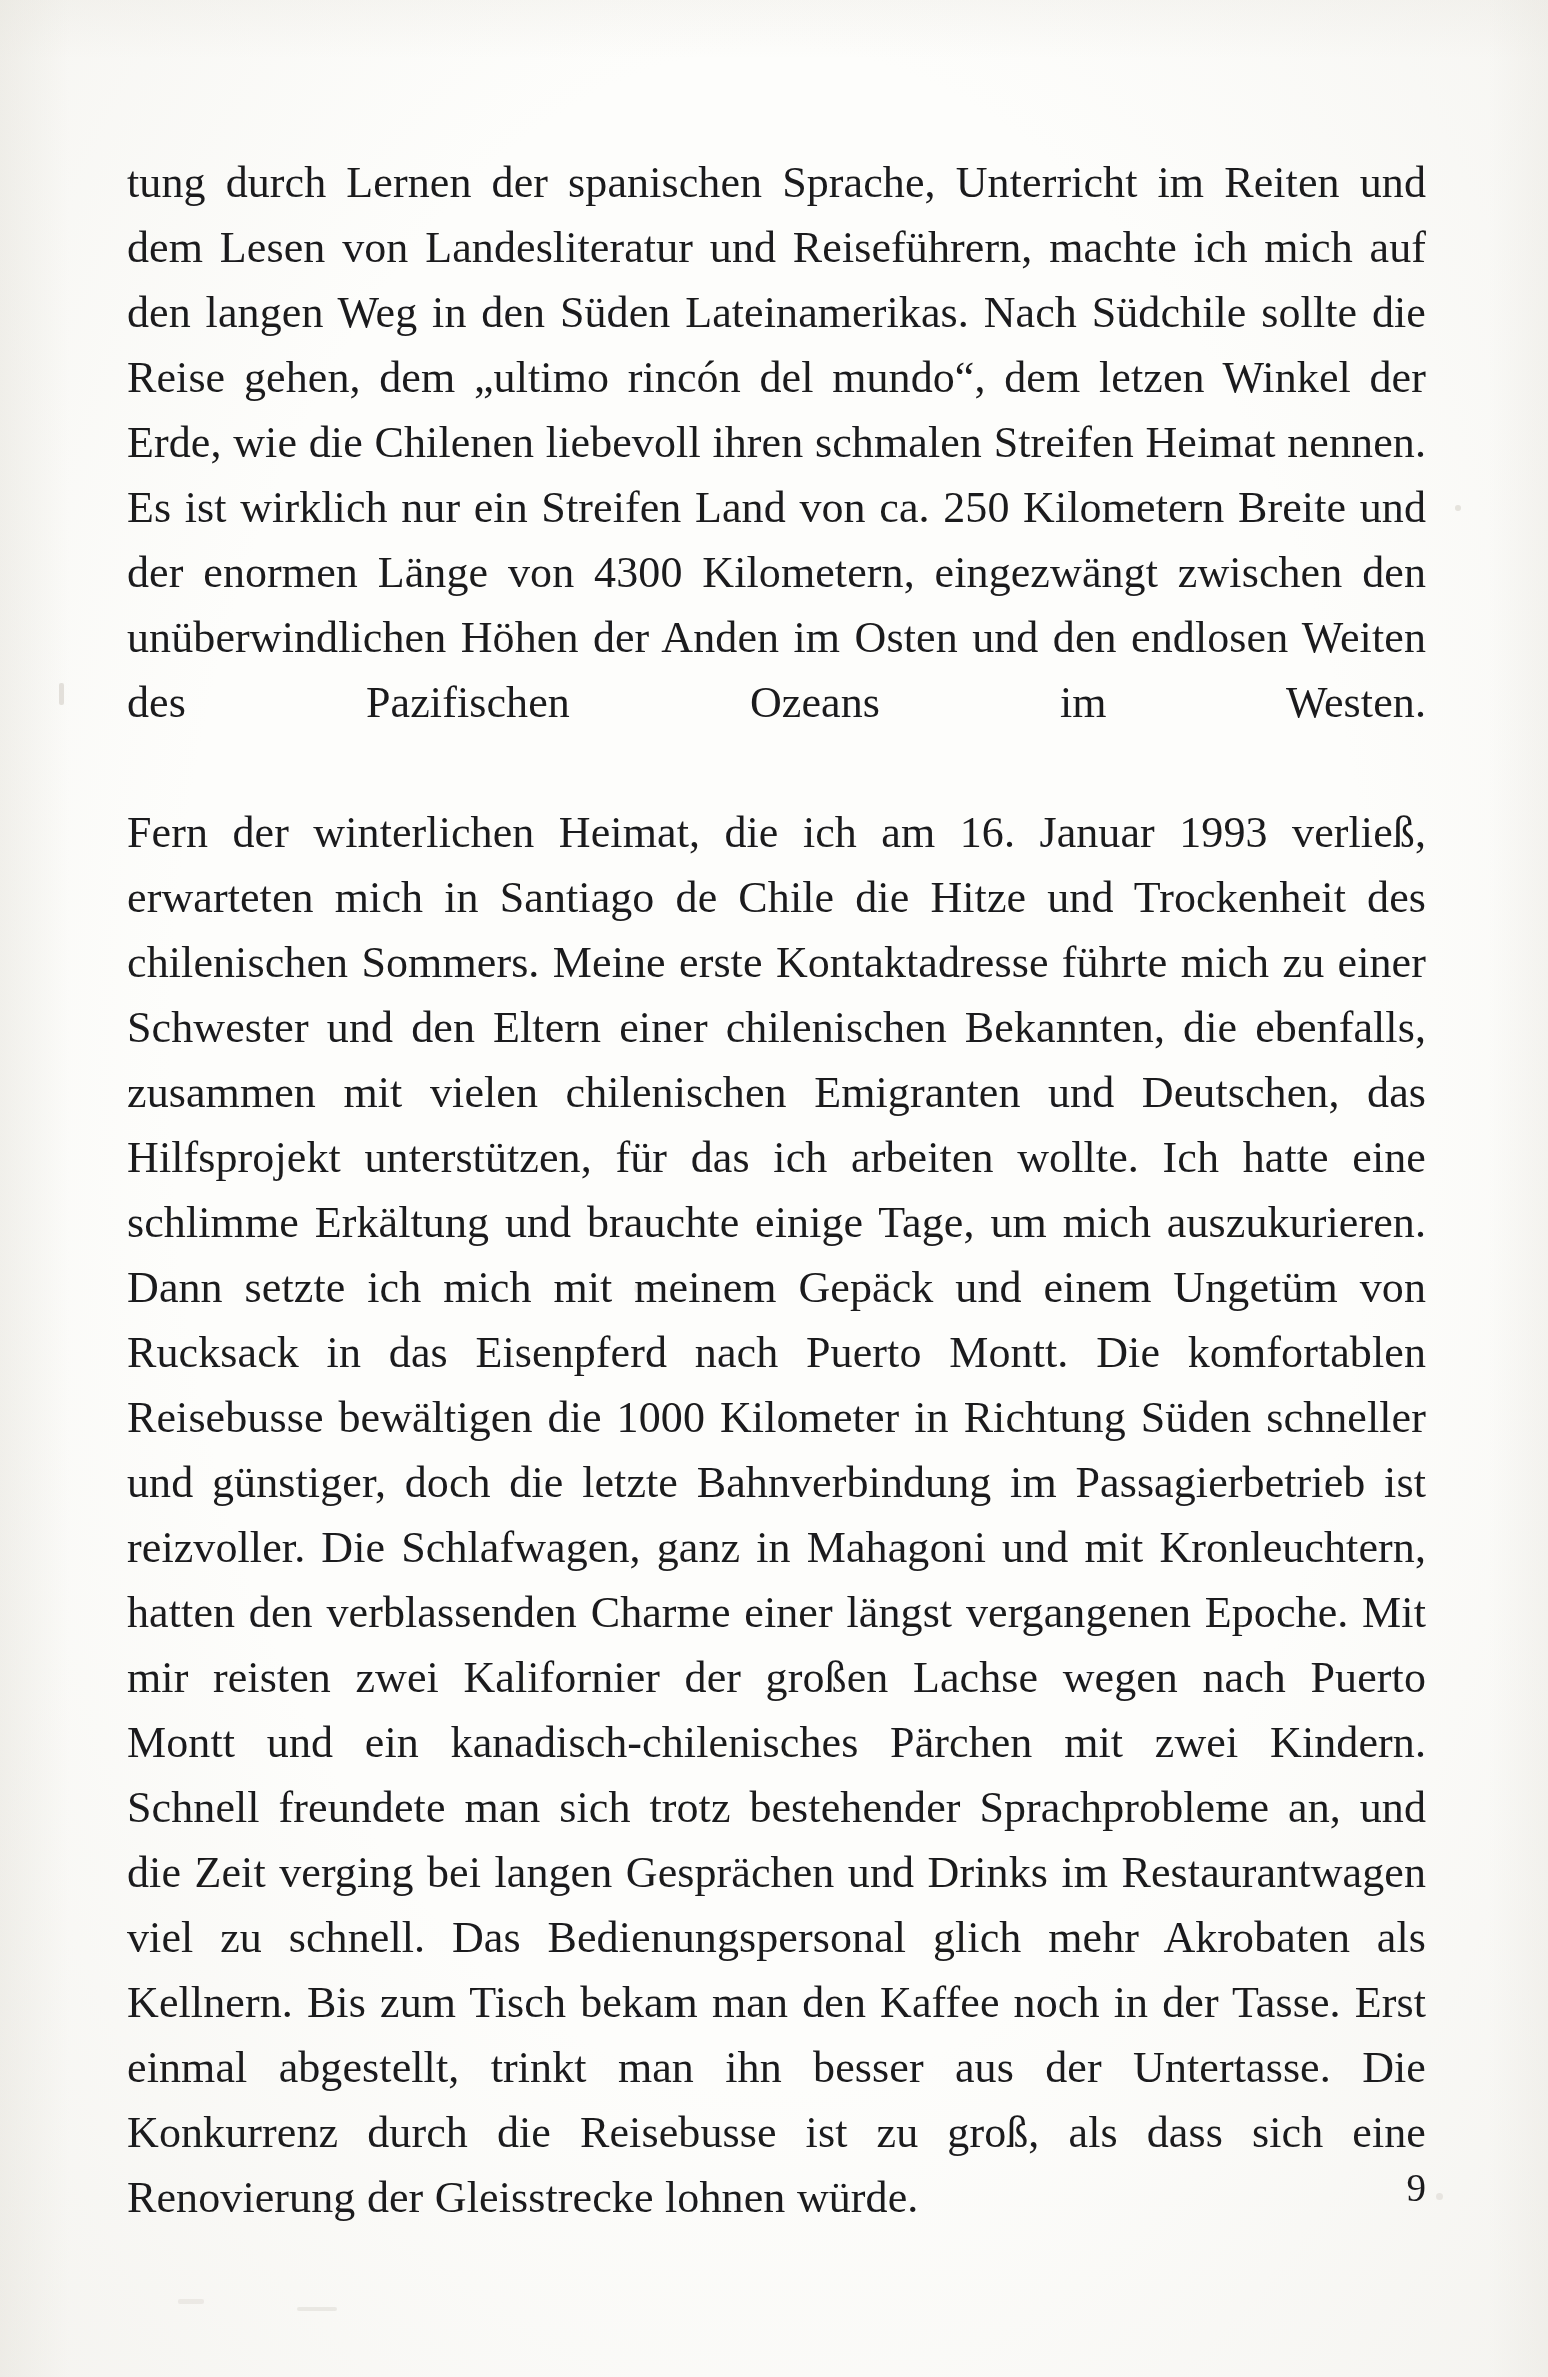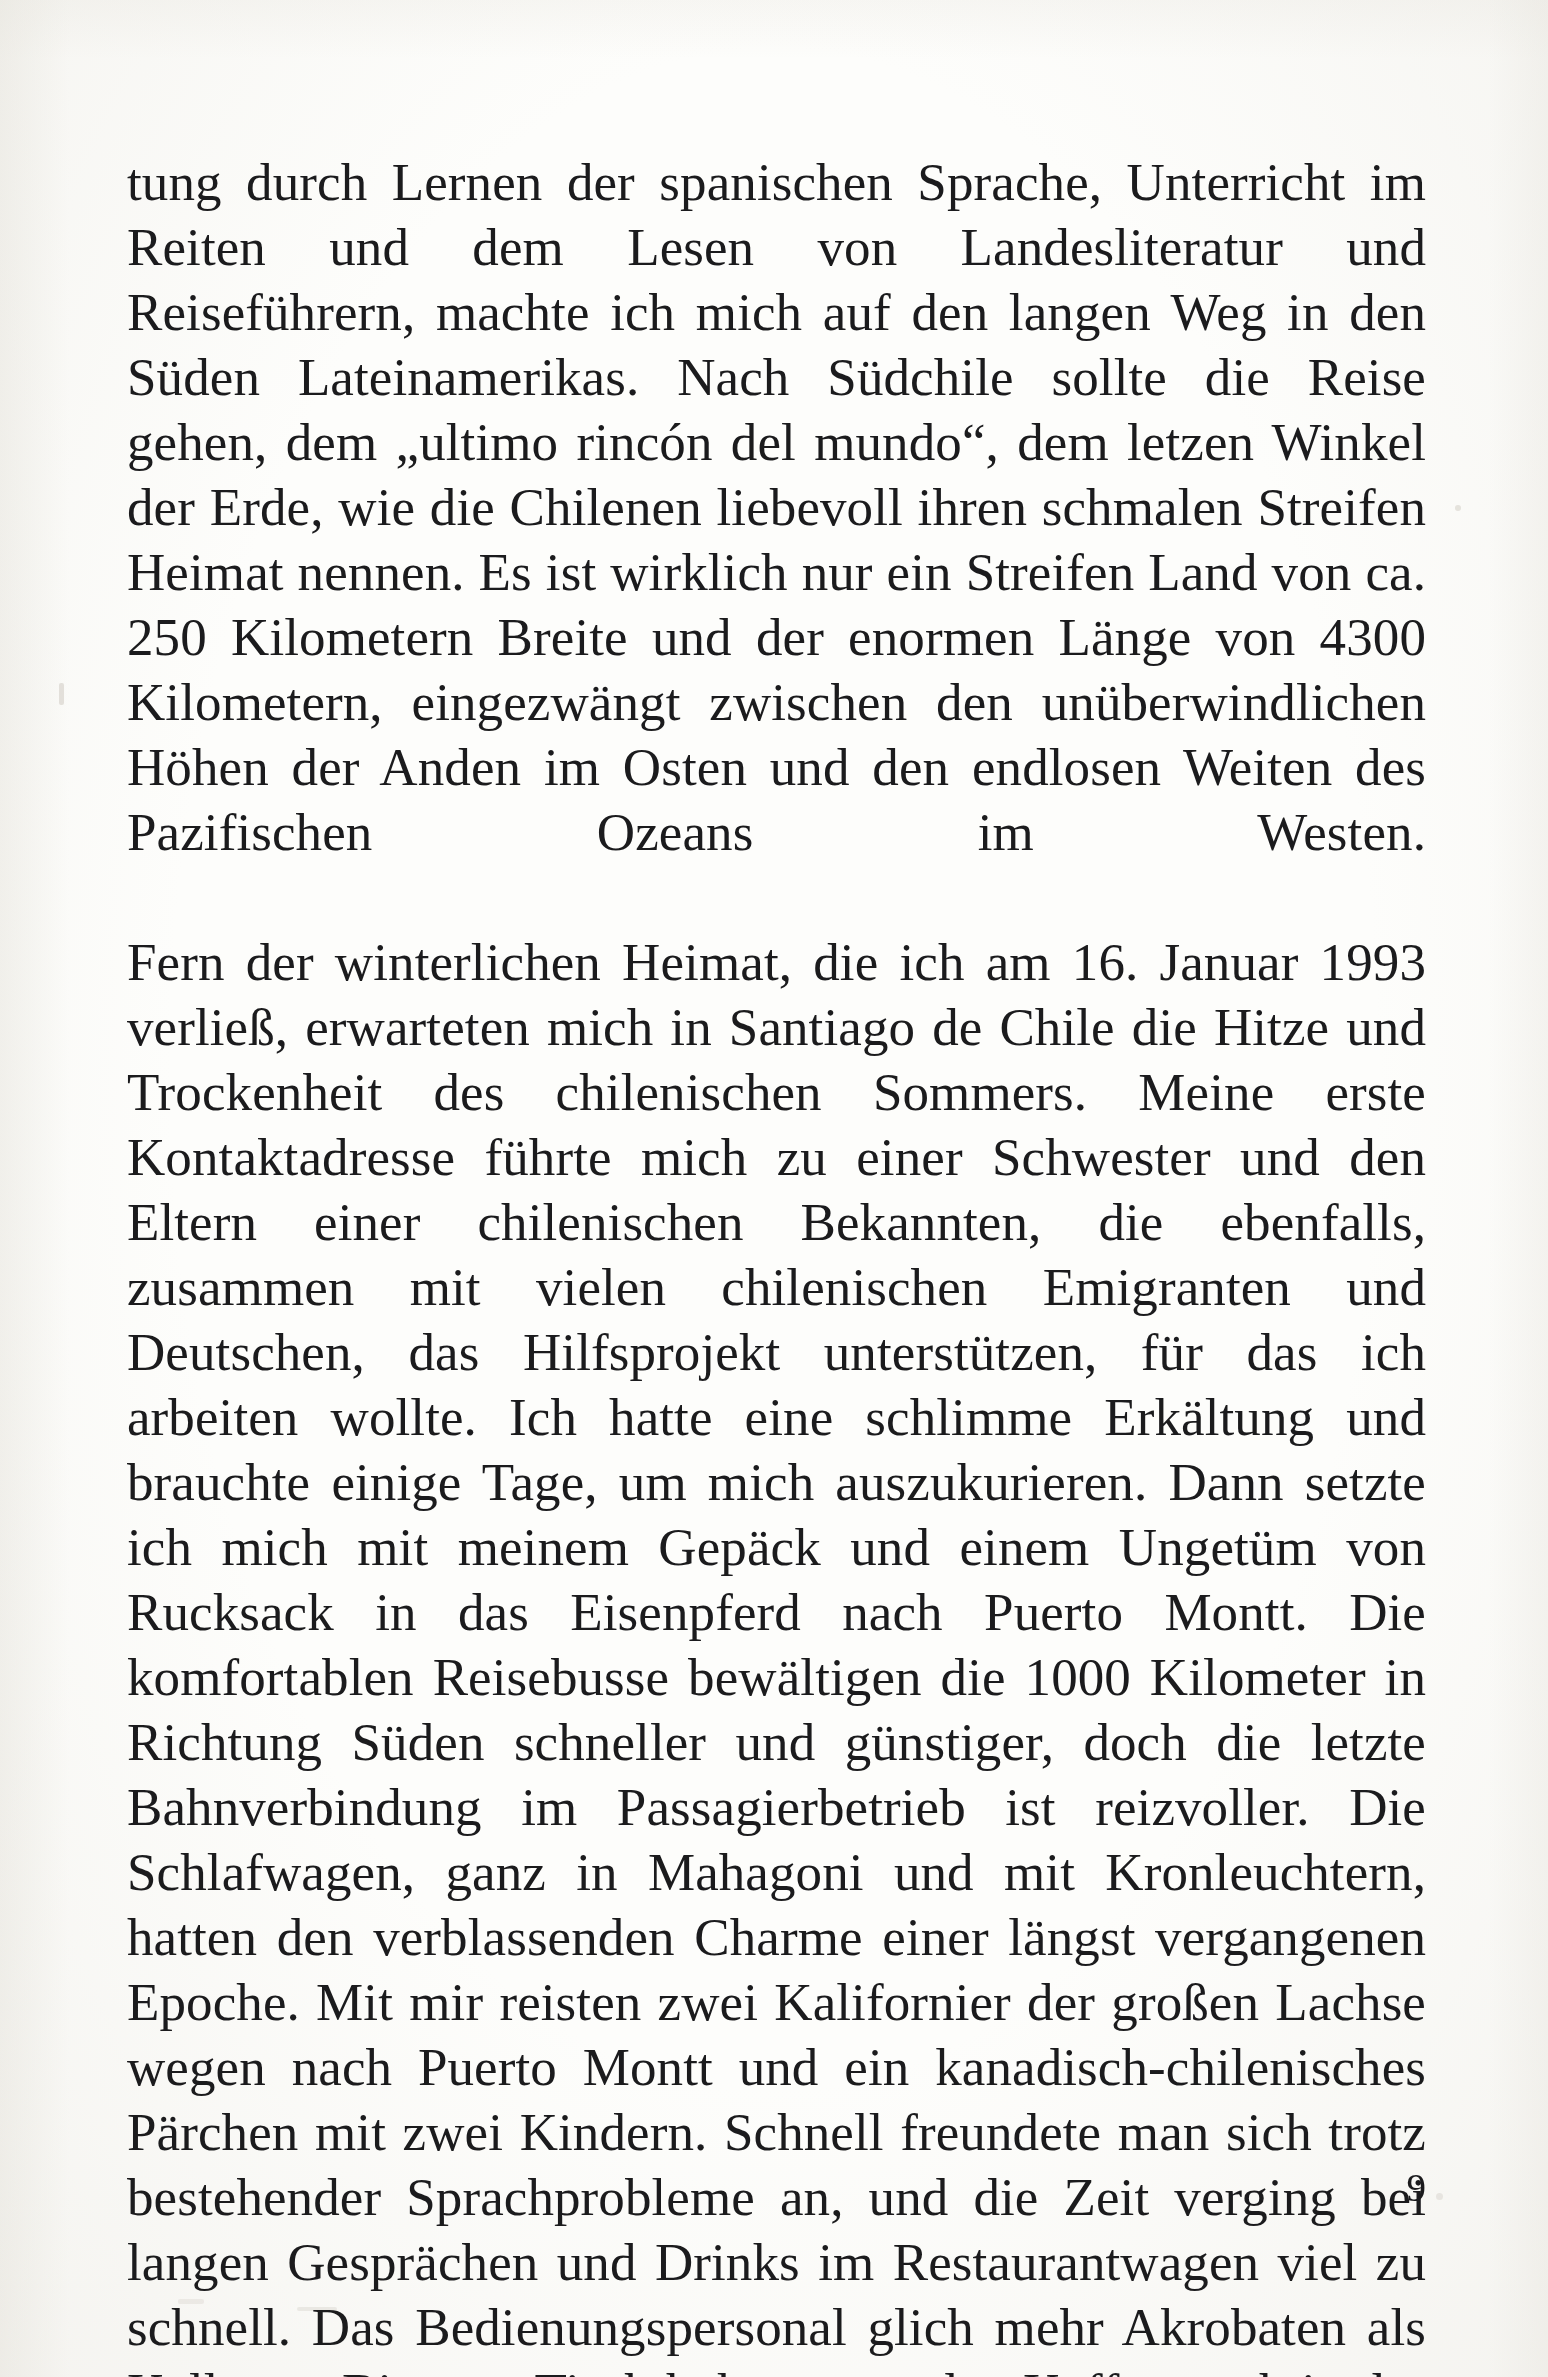--- a/index.html
+++ b/index.html
@@ -40,21 +40,21 @@
     position: absolute;
     left: 127px;
     top: 150px;
     width: 1299px;
   }
   p.para {
     margin: 0;
     padding: 0;
     text-align: justify;
     text-justify: inter-word;
-    font-size: 53px;
+    font-size: 44px;
     line-height: 65px;
     color: #1b1b1d;
     letter-spacing: 0.1px;
     word-spacing: 0.4px;
     -webkit-font-smoothing: antialiased;
   }
   
   p.para::after {
     content: "";
     display: inline-block;

